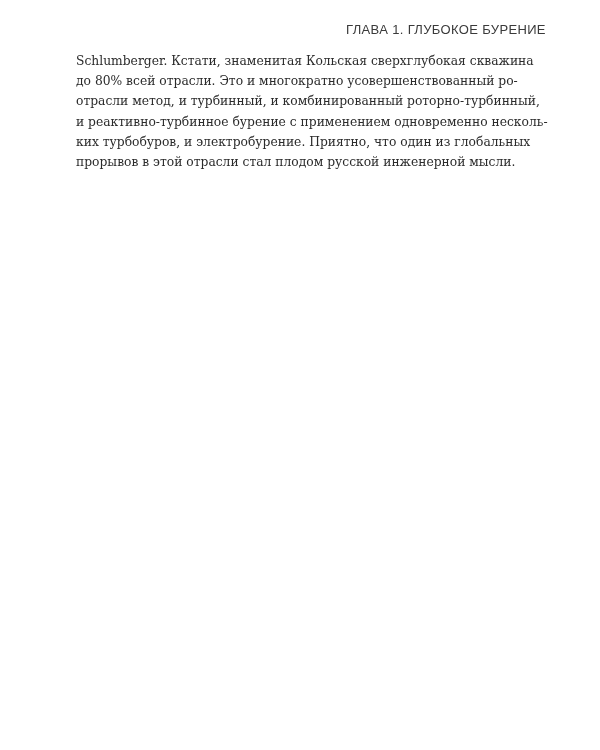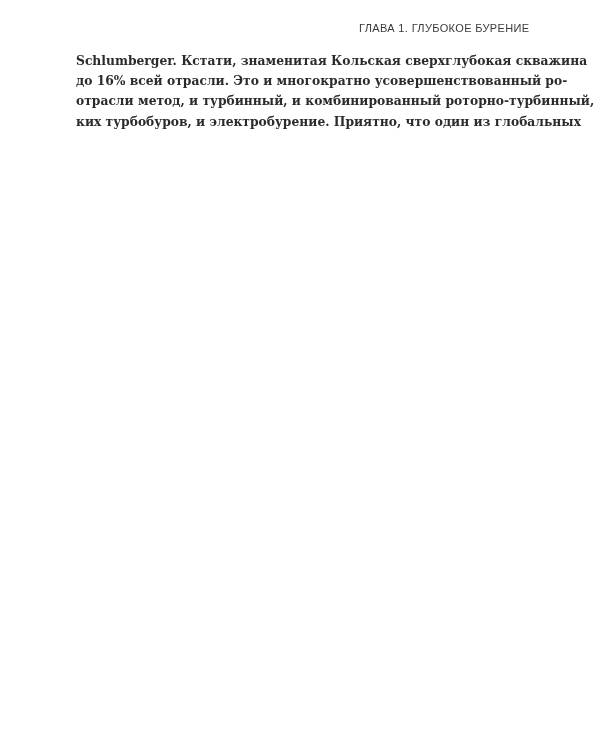--- a/index.html
+++ b/index.html
@@ -9,23 +9,23 @@
     }
     body {
       width: 600px;
       height: 750px;
       position: relative;
       overflow: hidden;
     }
     .running-header {
       position: absolute;
       top: 22px;
-      left: 359px;
+      left: 346px;
       font-family: "Liberation Sans", sans-serif;
-      font-size: 11px;
+      font-size: 13px;
       letter-spacing: 0.35px;
       color: #3a3a3a;
       white-space: nowrap;
     }
     .body-text {
       position: absolute;
       top: 51px;
       left: 76px;
       width: 404px;
       font-family: "DejaVu Serif", serif;
@@ -38,30 +38,32 @@
       display: block;
       white-space: nowrap;
       text-align-last: justify;
     }
     .body-text .line.last {
       text-align-last: left;
     }
     .body-text .line.indent {
       text-indent: 21px;
     }
-    .para { margin: 0; font-weight: bold; }
+    .para { margin: 0; }
     .para + .para { margin-top: 0; }
   </style>
 </head>
 <body>
 
 <div class="running-header">ГЛАВА 1. ГЛУБОКОЕ БУРЕНИЕ</div>
 
 <div class="body-text">
   <p class="para">
     <span class="line">Schlumberger. Кстати, знаменитая Кольская сверхглубокая скважина</span>
   </p>
   <p class="para">
-    <span class="line">до 16% всей отрасли. Это и многократно усовершенствованный ро-</span>
+    <span class="line">до 80% всей отрасли. Это и многократно усовершенствованный ро-</span>
     <span class="line">отрасли метод, и турбинный, и комбинированный роторно-турбинный,</span>
+    <span class="line">и реактивно-турбинное бурение с применением одновременно несколь-</span>
     <span class="line">ких турбобуров, и электробурение. Приятно, что один из глобальных</span>
+    <span class="line last">прорывов в этой отрасли стал плодом русской инженерной мысли.</span>
   </p>
 </div>
 
 </body></html>

